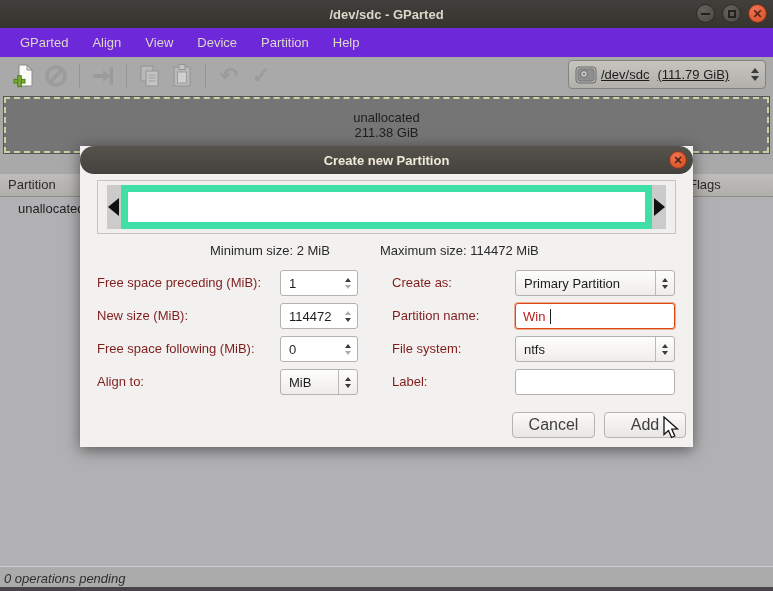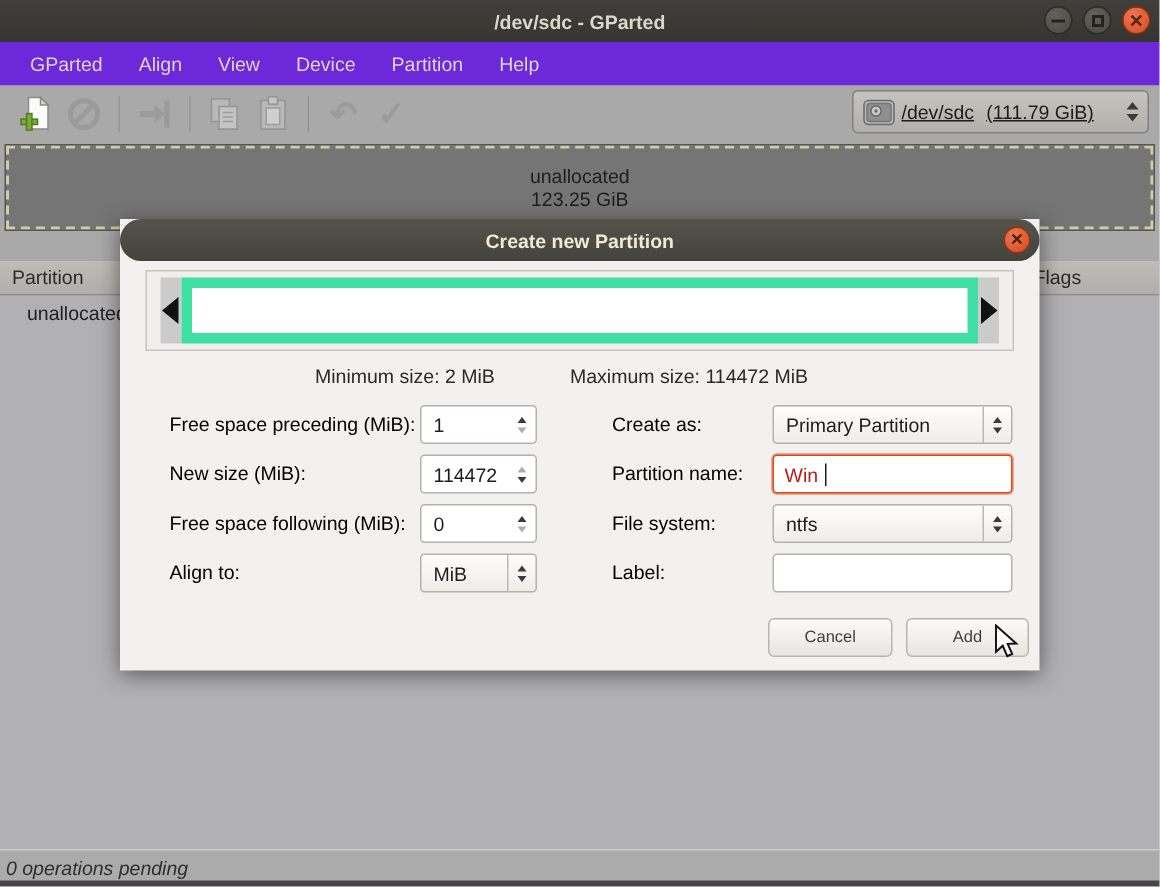--- a/index.html
+++ b/index.html
@@ -85,21 +85,21 @@
     background:#ffffff; border:7px solid #3fdfa5; }
   .handle-left { position:absolute; left:1px; top:50%; margin-top:-9px; width:0; height:0;
     border-top:9px solid transparent; border-bottom:9px solid transparent; border-right:11px solid #111; }
   .handle-right { position:absolute; right:1px; top:50%; margin-top:-9px; width:0; height:0;
     border-top:9px solid transparent; border-bottom:9px solid transparent; border-left:11px solid #111; }
 
   .minmax { position:absolute; top:97px; color:#2a2a2a; }
   .minmax.min { left:130px; }
   .minmax.max { left:300px; }
 
-  .flabel { position:absolute; color:#000000; height:26px; line-height:26px; white-space:nowrap;margin-left:16px; }
+  .flabel { position:absolute; color:#7f1d1d; height:26px; line-height:26px; white-space:nowrap; }
   .flabel.lcol { left:17px; }
   .flabel.rcol { left:312px; }
   .r1 { top:124px; } .r2 { top:157px; } .r3 { top:190px; } .r4 { top:223px; }
 
   .spinbox, .combo, .txtwrap { position:absolute; height:26px; background:#fff;
     border:1px solid #b4b2ae; border-radius:3px; color:#1d1d1d; }
   .spinbox.lcol, .combo.lcol { left:200px; width:78px; }
   .combo.rcol { left:435px; width:160px; }
   .txtwrap.rcol { left:435px; width:160px; }
   .combo { background:linear-gradient(#fdfdfc,#efedea); }
@@ -108,21 +108,21 @@
     display:flex; flex-direction:column; justify-content:center; gap:3px; align-items:center; }
   .combo .spin-col { border-left:1px solid #bcbab6; }
   .txtwrap input, .txtwrap .fake { position:absolute; left:0; top:0; width:100%; height:100%;
     border:none; background:transparent; font:13px "Liberation Sans", sans-serif;
     padding-left:7px; color:#b91c1c; outline:none; }
   .txtwrap.focused { border:1px solid #dd4814; box-shadow:0 0 0 1px rgba(226,86,38,.45); }
   .caret { position:absolute; left:34px; top:5px; width:1px; height:15px; background:#1d1d1d; }
 
   .dlg-btn { position:absolute; top:266px; height:26px; border-radius:4px;
     background:linear-gradient(#fbfaf9,#e8e6e3); border:1px solid #b7b5b0;
-    color:#3f3f3f; font-size:11px; text-align:center; line-height:24px; }
+    color:#3f3f3f; font-size:16px; text-align:center; line-height:24px; }
   .btn-cancel { left:432px; width:83px; }
   .btn-add { left:524px; width:82px; }
 
   .cursor { position:absolute; left:662px; top:416px; z-index:30; }
 </style>
 </head>
 <body>
 
 <div class="screen">
 
@@ -209,21 +209,21 @@
     <span class="txt">/dev/sdc</span>
     <span class="sz">(111.79 GiB)</span>
     <span class="combo-arrows">
       <span class="tri-up"></span>
         <span class="tri-down"></span>
     </span>
   </div>
 
   <div class="unalloc-box">
     <div>unallocated</div>
-    <div>123.25 GiB</div>
+    <div>211.38 GiB</div>
   </div>
 
   <div class="list-header">
     <span class="h-partition">Partition</span>
     <span class="h-flags">Flags</span>
   </div>
   <div class="list-body">
     <div class="list-row">unallocated</div>
   </div>
 

